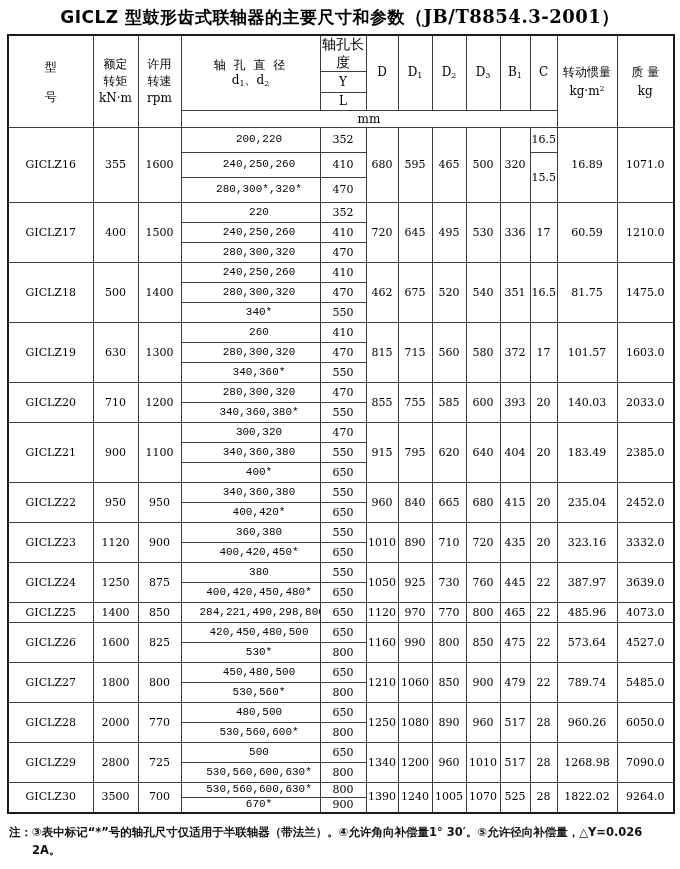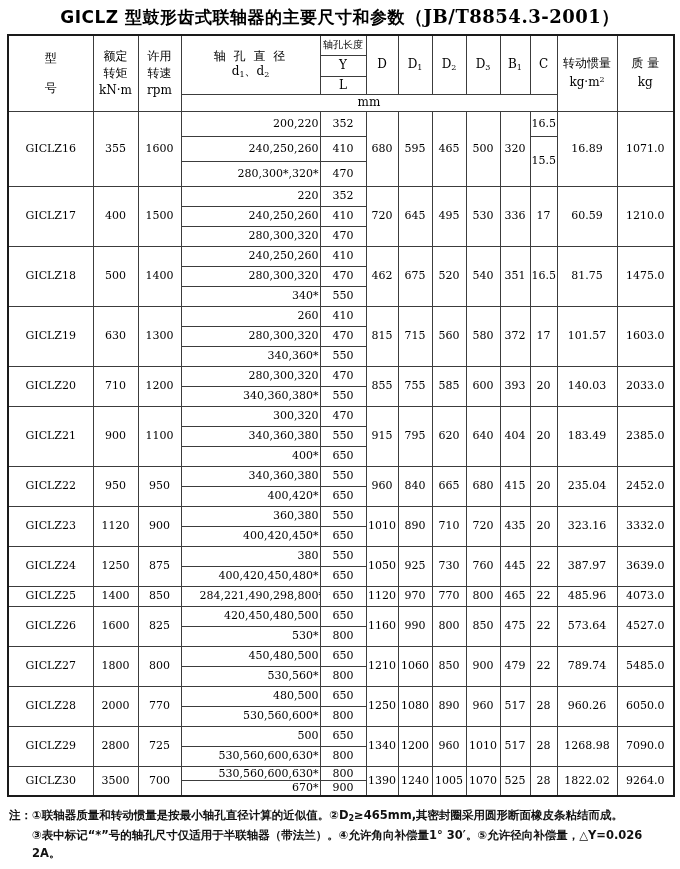--- a/index.html
+++ b/index.html
@@ -19,35 +19,35 @@
   table.spec {
     width:666px; table-layout:fixed; border-collapse:collapse;
     border:2px solid #1a1a1a;
   }
   .spec th, .spec td {
     border:1px solid #3c3c3c; text-align:center; vertical-align:middle;
     padding:0 1px; font-size:11px; font-weight:normal; overflow:hidden;
     line-height:1.25;
   }
   .spec thead th { font-size:12px; }
-  .spec thead .small-h { font-size:10px; }
+  .spec thead .small-h { font-size:14px; }
   .spec thead tr.hr1 { height:20px; }
   .spec thead tr.hr2 { height:21px; }
   .spec thead tr.hr3 { height:18px; }
   .spec thead tr.hr4 { height:17px; }
   .two-line-gap div { line-height:30px; }
   .three-line div { line-height:17px; }
   .head-gap div:first-child { margin-bottom:4px; }
   .bore-head div:first-child { letter-spacing:2px; }
   sub { font-size:8px; vertical-align:-2px; }
   sup { font-size:8px; vertical-align:4px; }
   tbody tr { height:20px; }
   tbody tr.tall { height:25px; }
   tbody tr.short { height:14px; }
-  td.bore { text-align:right; padding-left:18px; }
+  td.bore { text-align:center; padding-left:18px;font-family:Liberation Mono, monospace; }
   .notes {
     display:flex; margin-top:9px; padding:0 2px;
     font-family:"DejaVu Sans","Liberation Sans",sans-serif;
     font-weight:bold; font-size:11.5px; line-height:1.6; color:#111;
   }
   .notes-label { white-space:nowrap; }
   .notes-body { flex:1; }
 </style>
 </head>
 <body>
@@ -422,18 +422,17 @@
         <tr class="short">
           <td class="bore">670*</td>
           <td>900</td>
         </tr>
       </tbody>
   </table>
 
   <div class="notes">
     <span class="notes-label">注：</span>
     <div class="notes-body">
-      <div><span>①联轴器质量和转动惯量是按最小轴孔直径计算的近似值。②D</span><sub>2</sub><span>≥465mm,其密封圈采用圆形断面橡皮条粘结而成。</span></div>
       <div><span>③表中标记“*”号的轴孔尺寸仅适用于半联轴器（带法兰）。④允许角向补偿量1° 30′。⑤允许径向补偿量，△Y=0.026 2A。</span></div>
     </div>
   </div>
 
 </div>
 
 </body></html>

